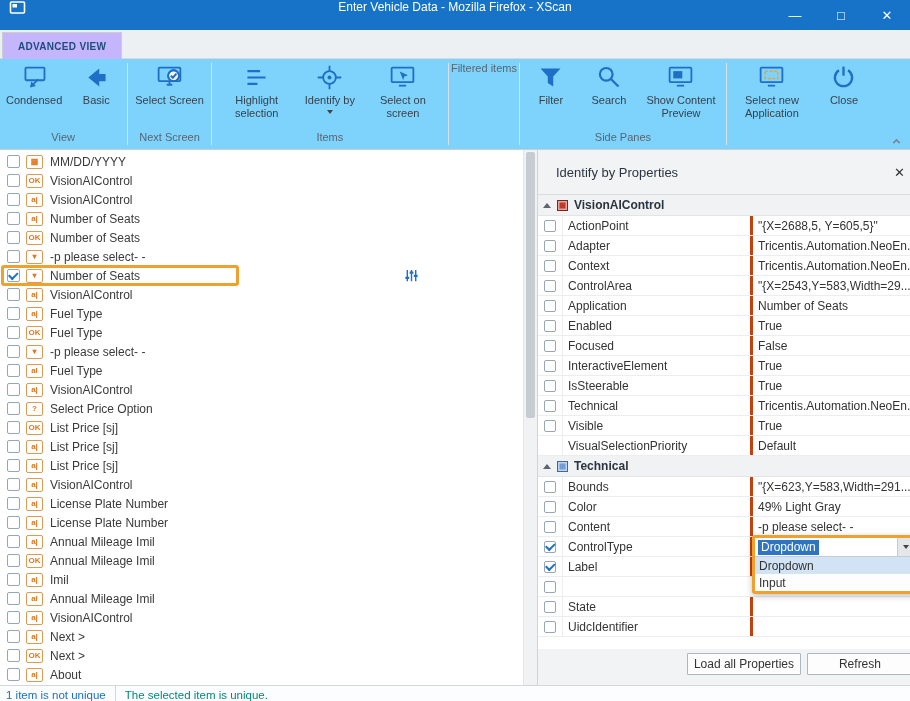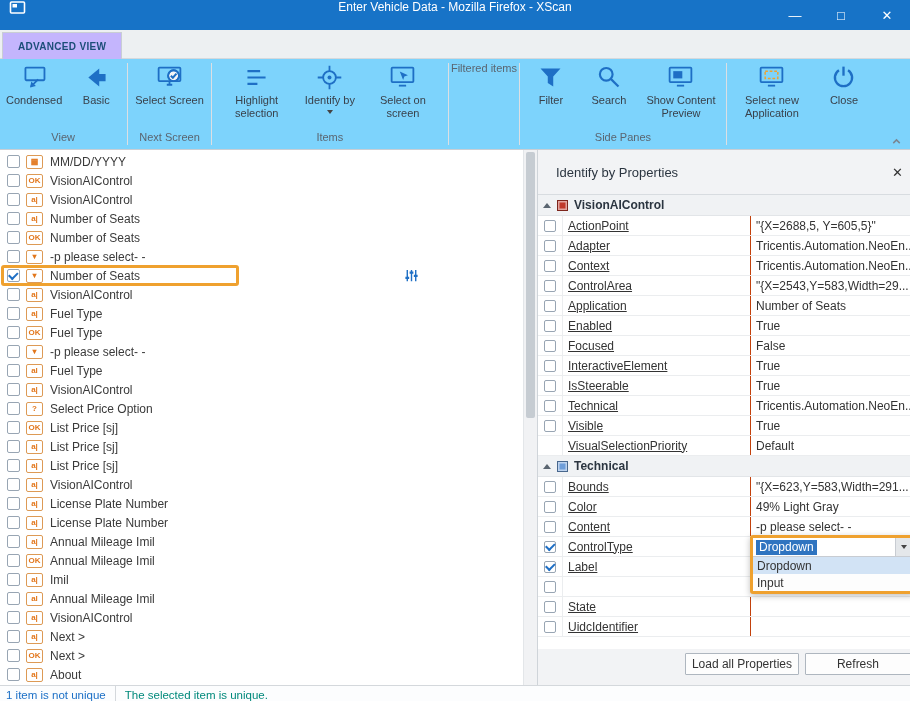--- a/index.html
+++ b/index.html
@@ -60,21 +60,21 @@
   .props{flex:1;background:#f2f3f5;display:flex;flex-direction:column;position:relative;}
   .phead{height:44px;display:flex;align-items:center;padding:0 12px 0 18px;font-size:13px;color:#2b3540;flex:none;}
   .phead .x{margin-left:auto;font-size:13px;color:#333;cursor:default;}
   .pgrid{flex:1;background:#fff;border-top:1px solid #d8dce0;overflow:hidden;}
   .psec{height:20px;display:flex;align-items:center;background:#f0f2f4;border-bottom:1px solid #e2e5e8;padding-left:5px;gap:6px;font-size:12px;font-weight:700;color:#2b3540;}
   .exp{width:0;height:0;border-left:4px solid transparent;border-right:4px solid transparent;border-bottom:5px solid #5a6570;}
   .sq{width:11px;height:11px;box-sizing:border-box;border:1px solid rgba(0,0,0,.35);box-shadow:inset 0 0 0 1.5px rgba(255,255,255,.55);}
   .prow{height:19px;display:flex;align-items:stretch;border-bottom:1px solid #ebedef;font-size:12px;color:#333;position:relative;}
   .pcb{width:24px;display:flex;align-items:center;justify-content:center;border-right:1px solid #ebedef;flex:none;}
   .pcb .cb{width:12px;height:12px;margin:0;}
-  .pname{width:182px;display:flex;align-items:center;padding-left:5px;border-right:1px solid #c2410c;flex:none;white-space:nowrap;overflow:hidden;text-decoration:underline;}
+  .pname{width:182px;display:flex;align-items:center;padding-left:5px;border-right:3px solid #c2410c;flex:none;white-space:nowrap;overflow:hidden;}
   .pval{flex:1;display:flex;align-items:center;padding-left:5px;white-space:nowrap;overflow:hidden;position:relative;}
   .pval.editor{overflow:visible;padding:0;}
   .vtext{white-space:nowrap;}
 
   
   .flyout{position:absolute;left:-1px;right:0;top:-2px;z-index:10;border:3px solid #efa12f;border-radius:3px;background:#fff;box-shadow:0 2px 6px rgba(0,0,0,.25);}
   .ceditor{height:18px;display:flex;align-items:center;border-bottom:1px solid #c8ccd2;background:#fff;}
   .seltext{margin-left:3px;background:#2f74c0;color:#fff;padding:0 3px;font-size:12px;line-height:15px;}
   .cbtn{margin-left:auto;width:16px;height:100%;background:#e4e7ea;border-left:1px solid #c8ccd2;display:flex;align-items:center;justify-content:center;}
   .arrow{width:0;height:0;border-left:3.5px solid transparent;border-right:3.5px solid transparent;border-top:4px solid #444;}

